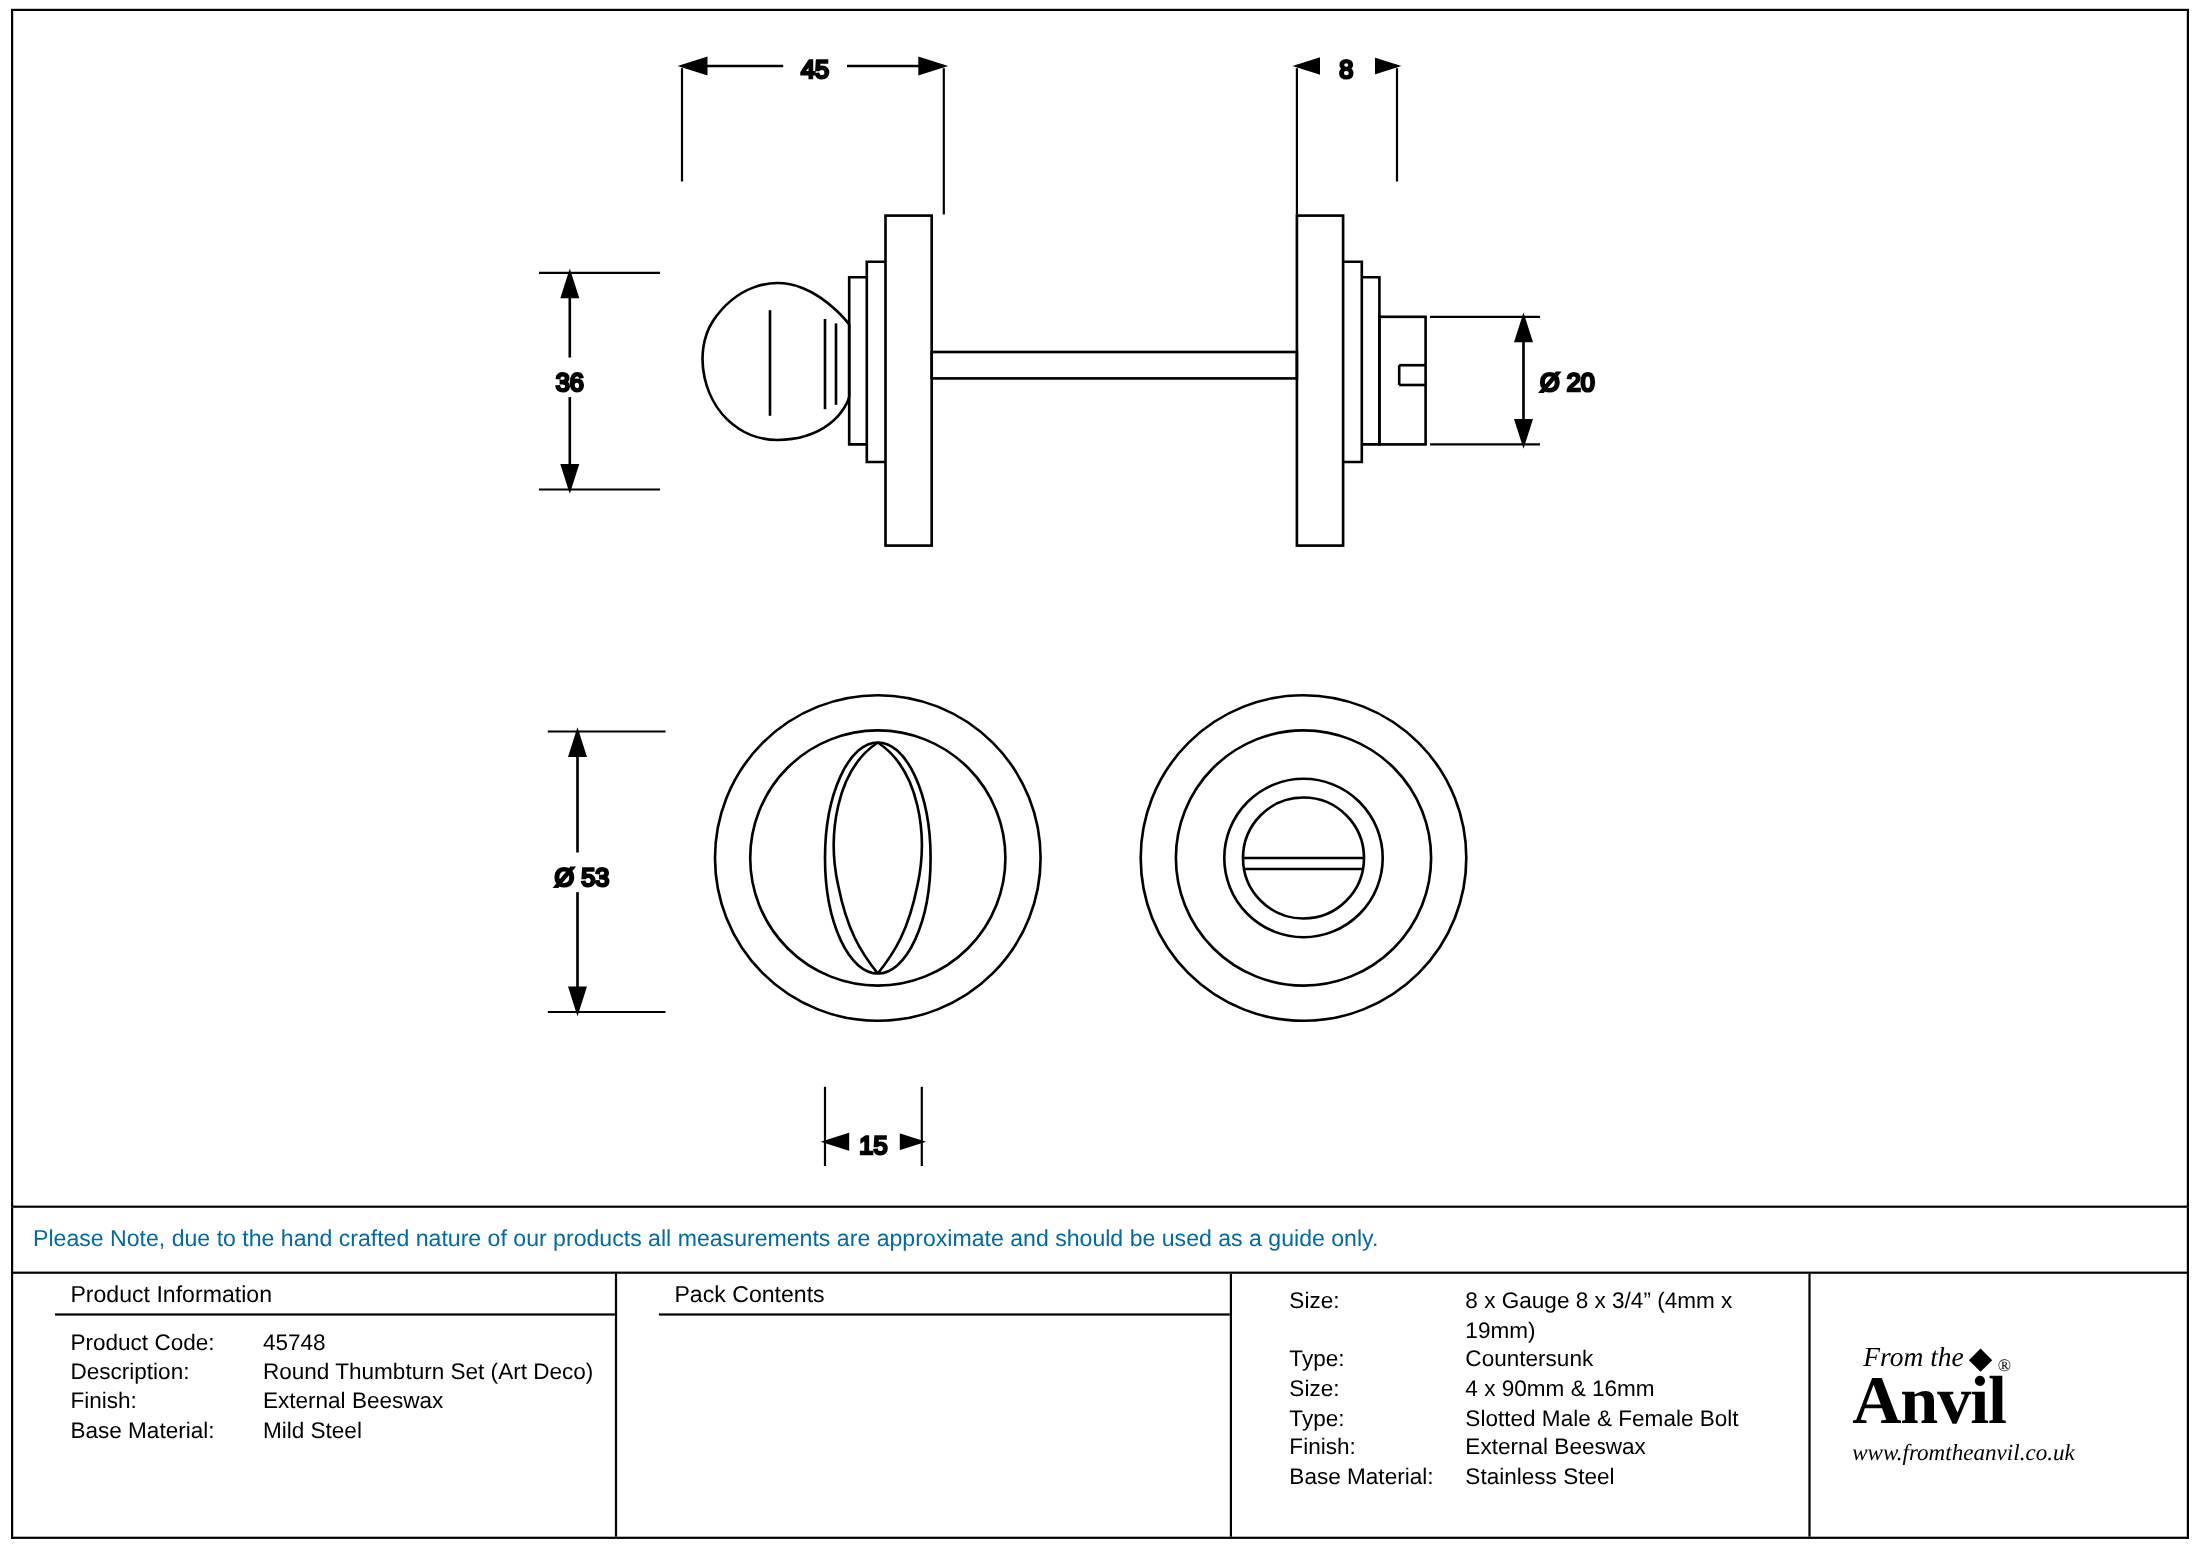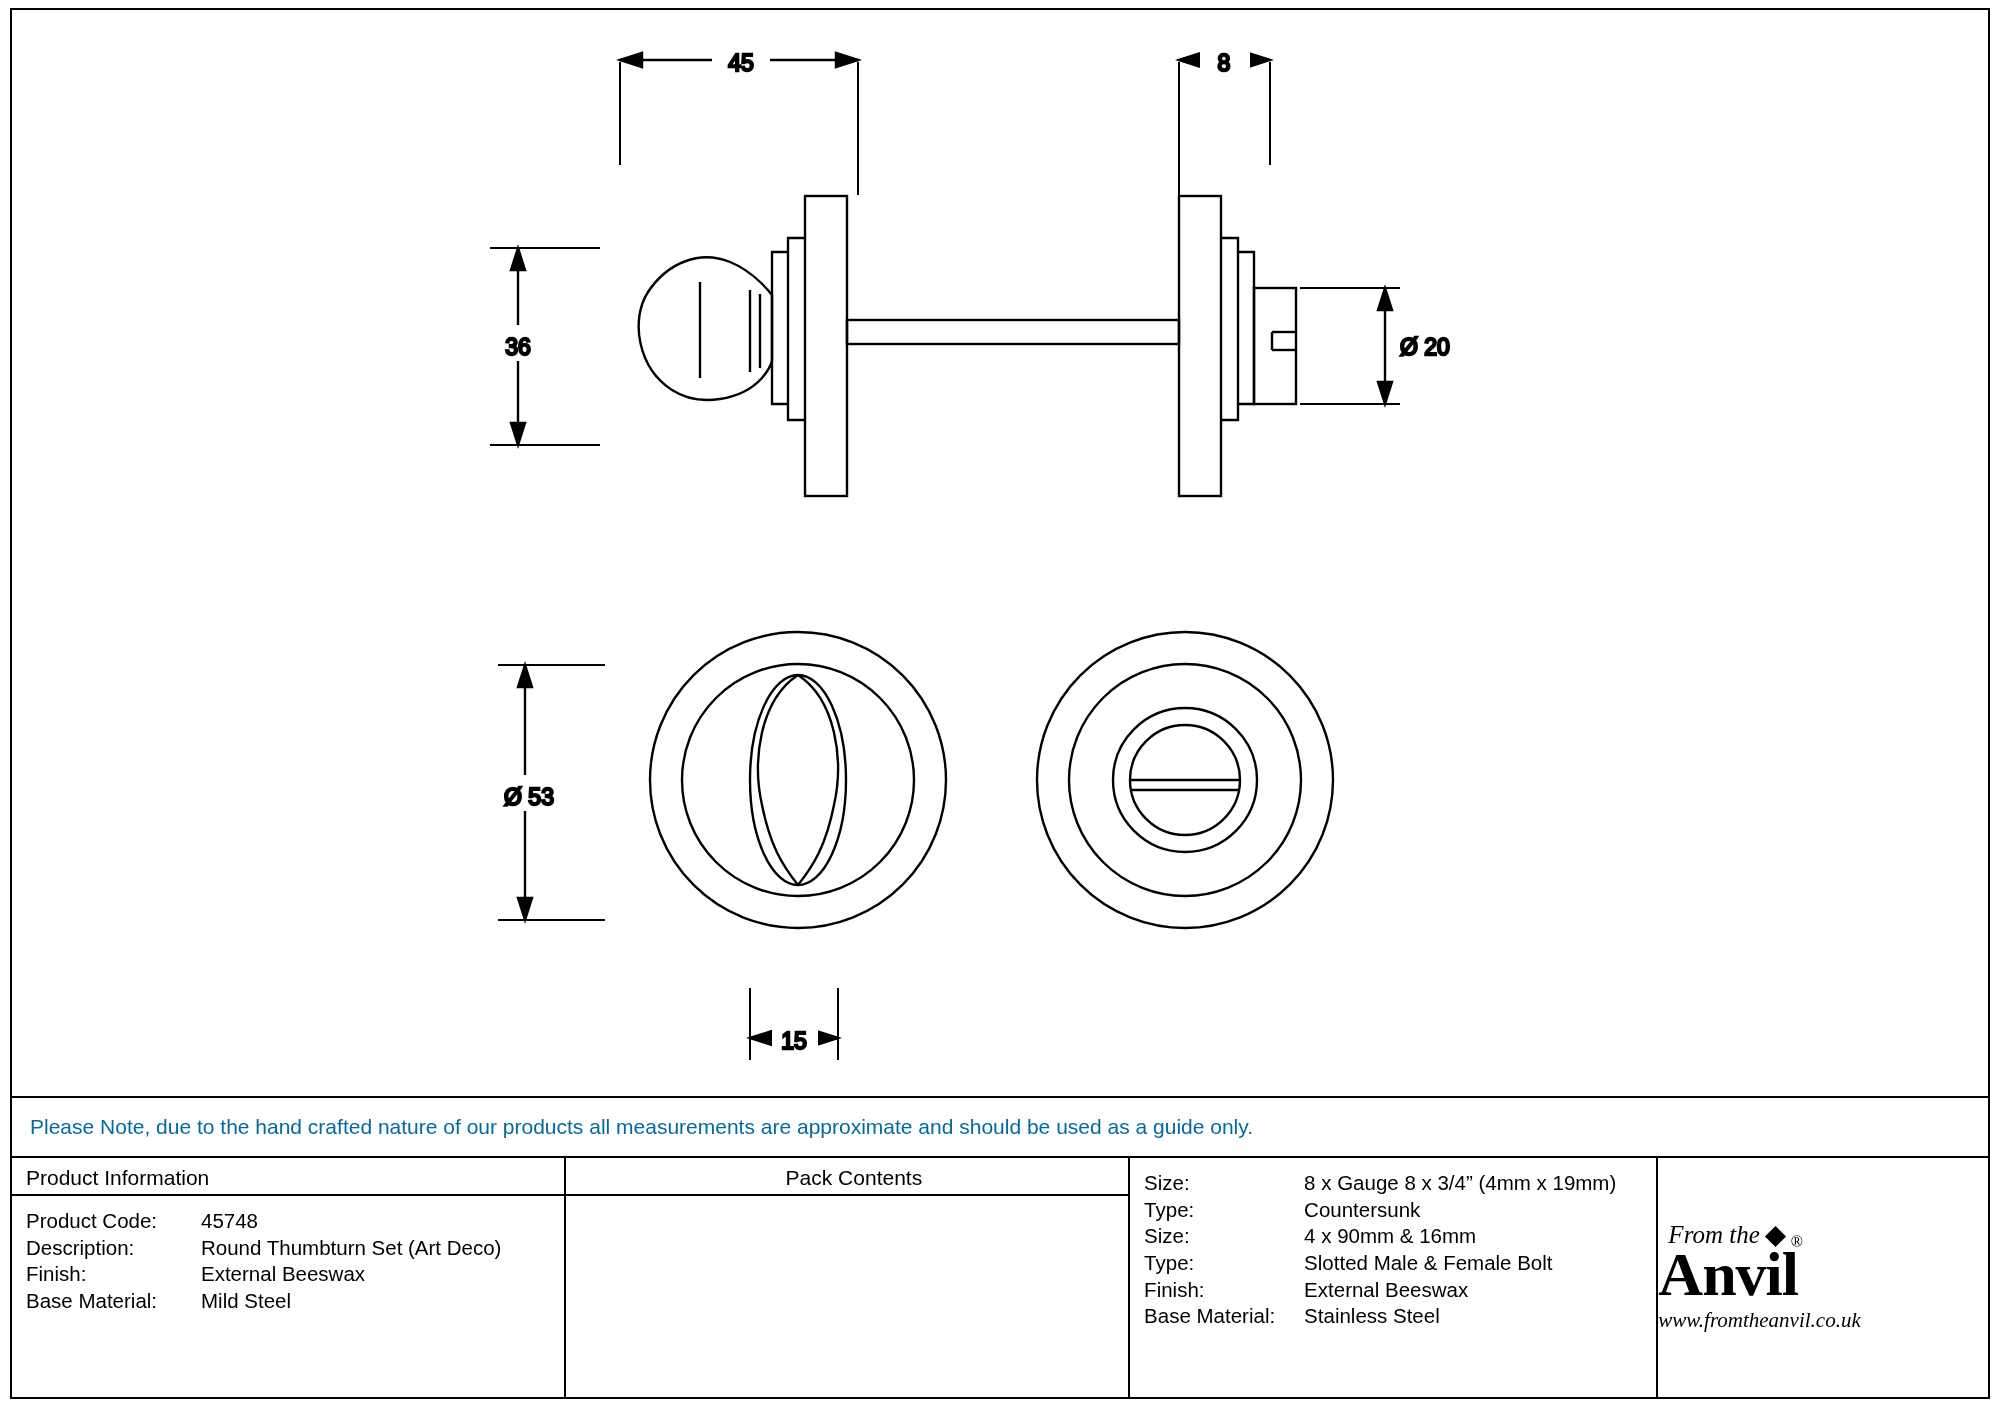--- a/index.html
+++ b/index.html
@@ -61,24 +61,25 @@
     border: 2px solid #000;
     border-top: none;
     box-sizing: border-box;
     display: flex;
   }
   .col {
     box-sizing: border-box;
     border-right: 2px solid #000;
     padding: 0;
     position: relative;
+    margin-left: 38px;
   }
   .col:last-child { border-right: none; }
   .col-product { width: 566px; }
-  .col-pack { width: 577px; text-align: center; }
+  .col-pack { width: 577px; }
   .col-fixing { width: 540px; }
   .col-logo { width: 337px; }
   .col-header {
     font-size: 21px;
     padding: 8px 0 8px 14px;
     border-bottom: 2px solid #000;
     height: 38px;
     box-sizing: border-box;
   }
   .col-body {

